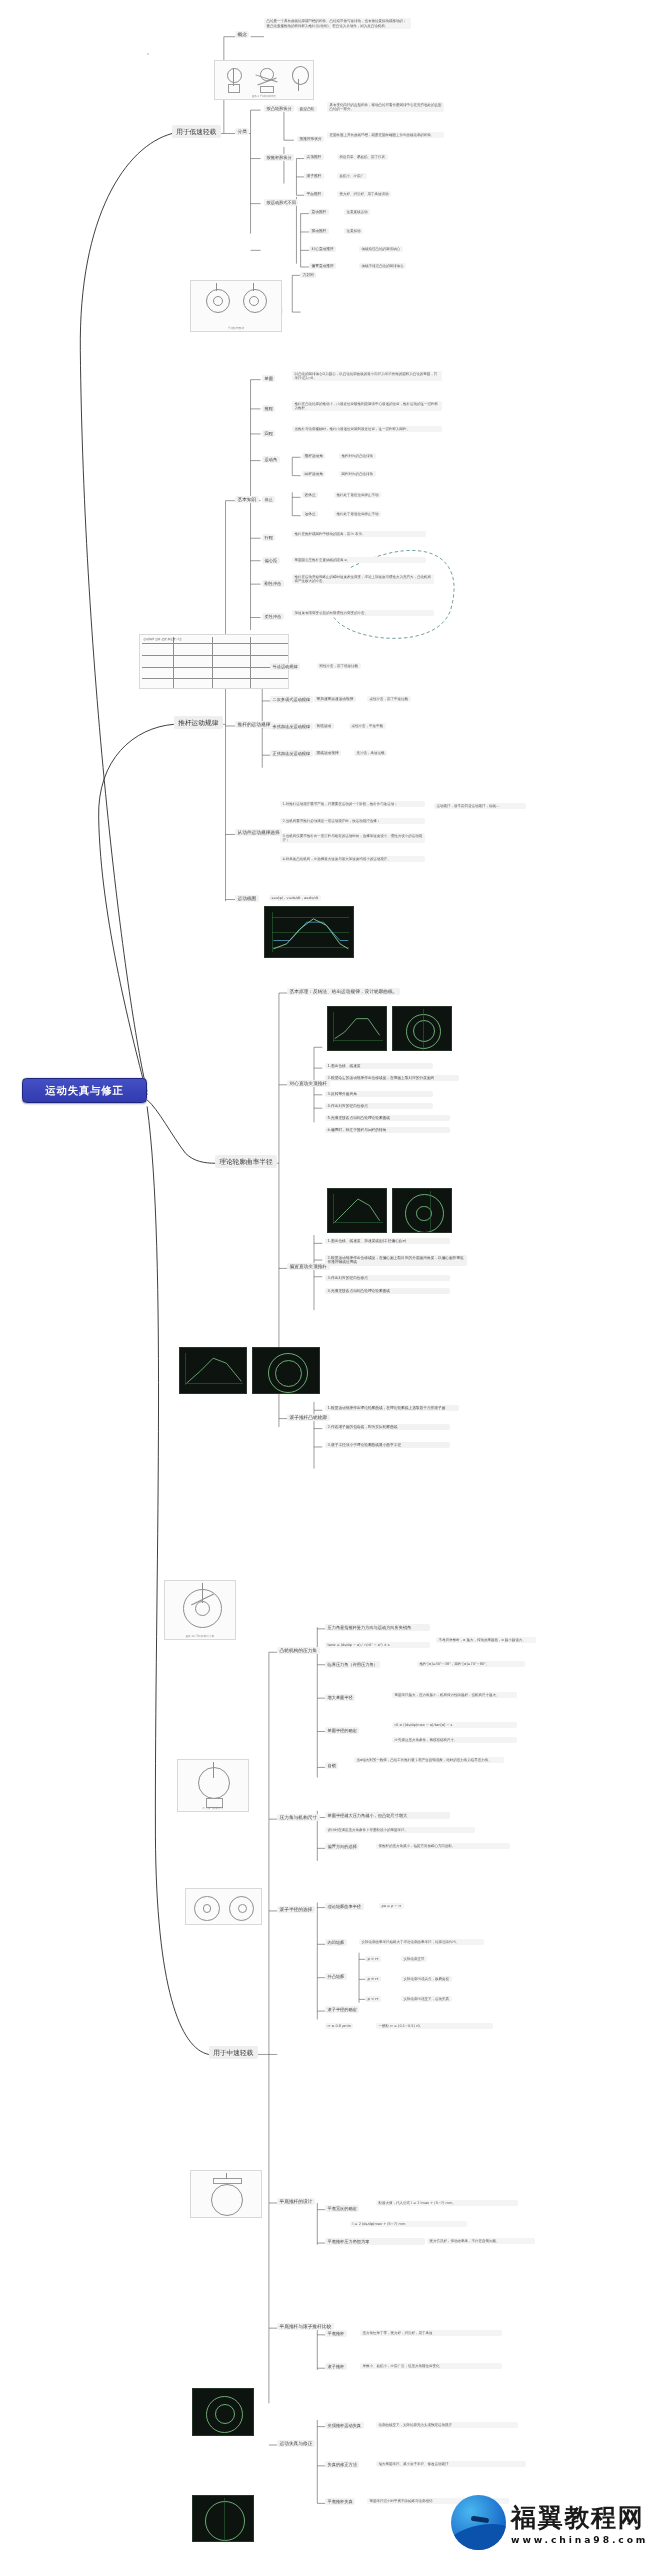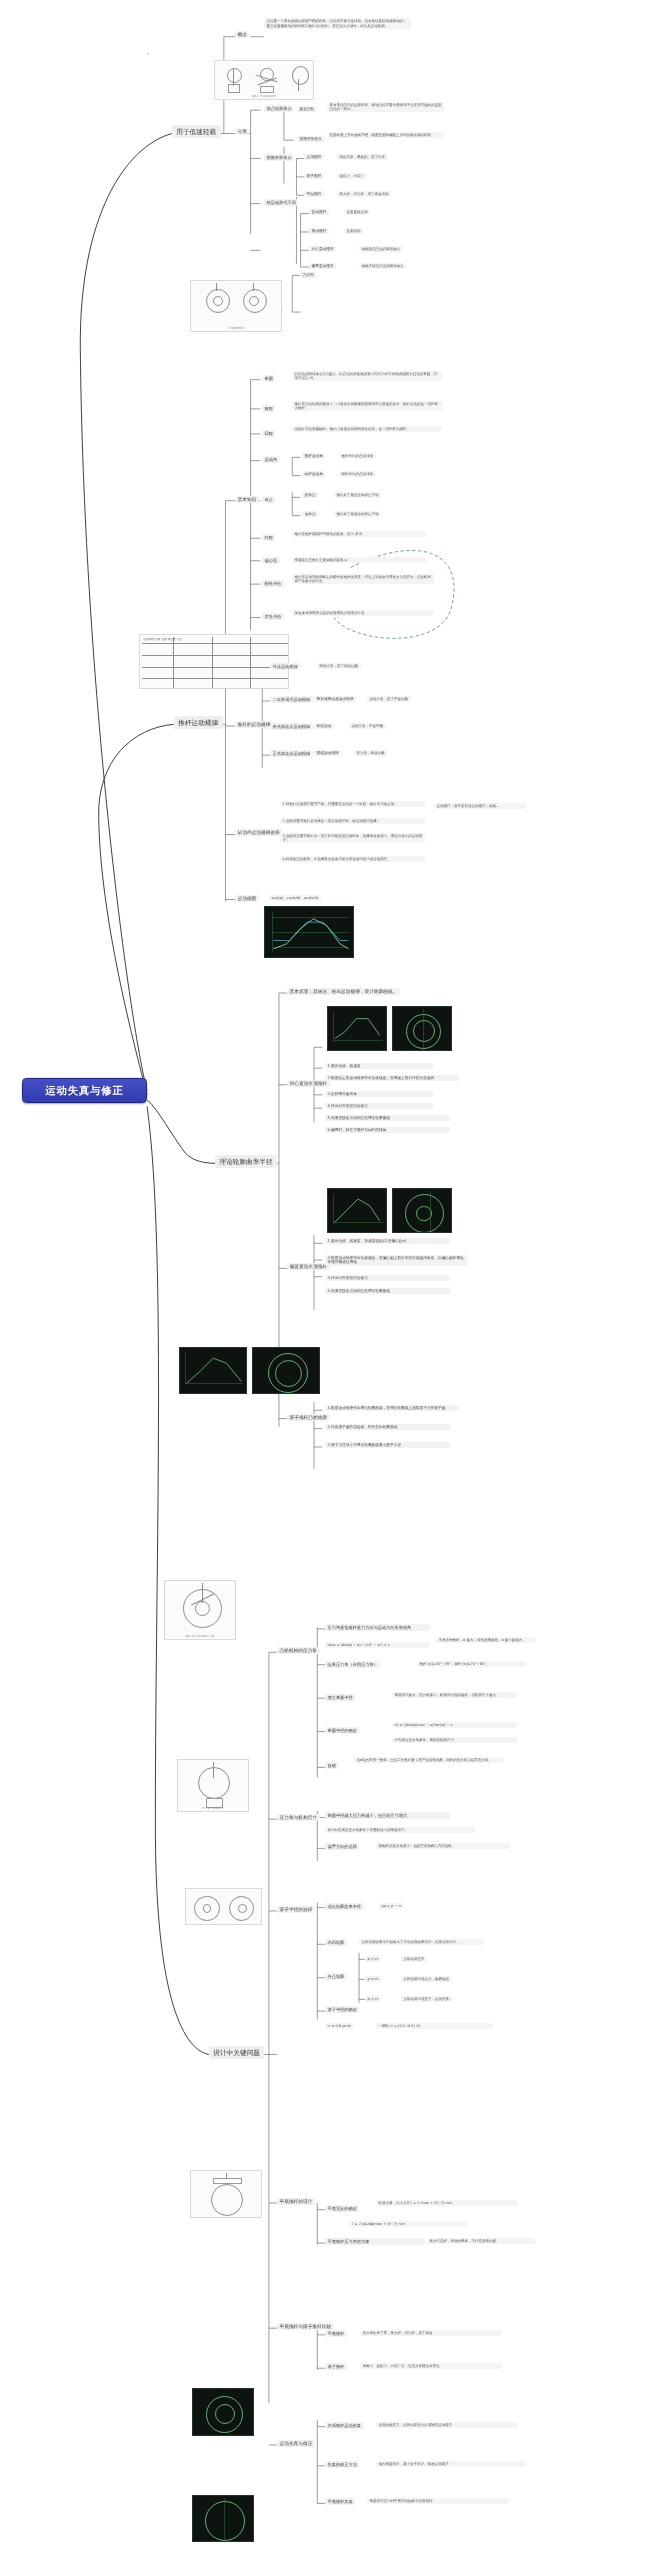--- a/index.html
+++ b/index.html
@@ -384,21 +384,21 @@
     </svg>
   </div>
   <div class="pic dark" style="left:252px;top:1347px;width:68px;height:47px;">
     <div class="cv" style="left:15px;top:5px;width:38px;height:38px;"></div>
     <div class="cv" style="left:22px;top:11.7px;width:25px;height:25px;"></div>
   </div>
   <div class="node l4" style="left:325px;top:1405px;width:134px;">1.根据运动规律作出理论轮廓曲线，在理论轮廓线上选取若干点作滚子圆</div>
   <div class="node l4" style="left:325px;top:1424px;width:125px;">2.作各滚子圆的包络线，即为实际轮廓曲线</div>
   <div class="node l4" style="left:325px;top:1442px;width:125px;">3.滚子半径须小于理论轮廓曲线最小曲率半径</div>
 
-  <div class="node l1" style="left:209px;top:2046px;">设计中关键问题</div>
+  <div class="node l1" style="left:209px;top:2046px;">用于中速轻载</div>
 
   <div class="node l2" style="left:277px;top:1647px;">凸轮机构的压力角</div>
   <div class="pic" style="left:164px;top:1580px;width:72px;height:60px;">
     <div class="skc" style="left:18.4px;top:8.3px;width:37px;height:37px;"></div>
     <div class="skc" style="left:30px;top:20px;width:13.4px;height:13.4px;"></div>
     <div class="ln" style="left:37px;top:1.7px;width:0.8px;height:20px;"></div>
     <div class="ln" style="left:25px;top:18.4px;width:25px;height:0.8px;transform:rotate(-26deg);"></div>
     <div class="cap">图6-13 凸轮机构压力角</div>
   </div>
   <div class="node l3" style="left:325px;top:1624px;width:105px;">压力角是指推杆受力方向与运动方向所夹锐角</div>
@@ -479,15 +479,24 @@
     <div class="cv" style="left:11.7px;top:5px;width:38px;height:38px;"></div>
     <div class="gl" style="left:31px;top:1.7px;width:0.8px;height:43px;"></div>
   </div>
   <div class="node l3" style="left:325px;top:2422px;">尖顶推杆运动失真</div>
   <div class="node note" style="left:376px;top:2422px;width:142px;">轮廓曲线交叉，实际轮廓无法实现预定运动规律</div>
   <div class="node l3" style="left:325px;top:2461px;">失真的修正方法</div>
   <div class="node note" style="left:376px;top:2461px;width:150px;">增大基圆半径、减小滚子半径、修改运动规律</div>
   <div class="node l3" style="left:325px;top:2498px;">平底推杆失真</div>
   <div class="node note" style="left:367px;top:2498px;width:142px;">基圆半径过小时平底不能始终与轮廓相切</div>
 
+  <div class="wm" style="left:451px;top:2495px;">
+    <div class="orb">
+      <div class="beak"></div>
+    </div>
+    <div>
+      <div class="wtxt">福翼教程网</div>
+      <div class="wurl">www.china98.com</div>
+    </div>
+  </div>
 
 </div>
 
 
 </body></html>

